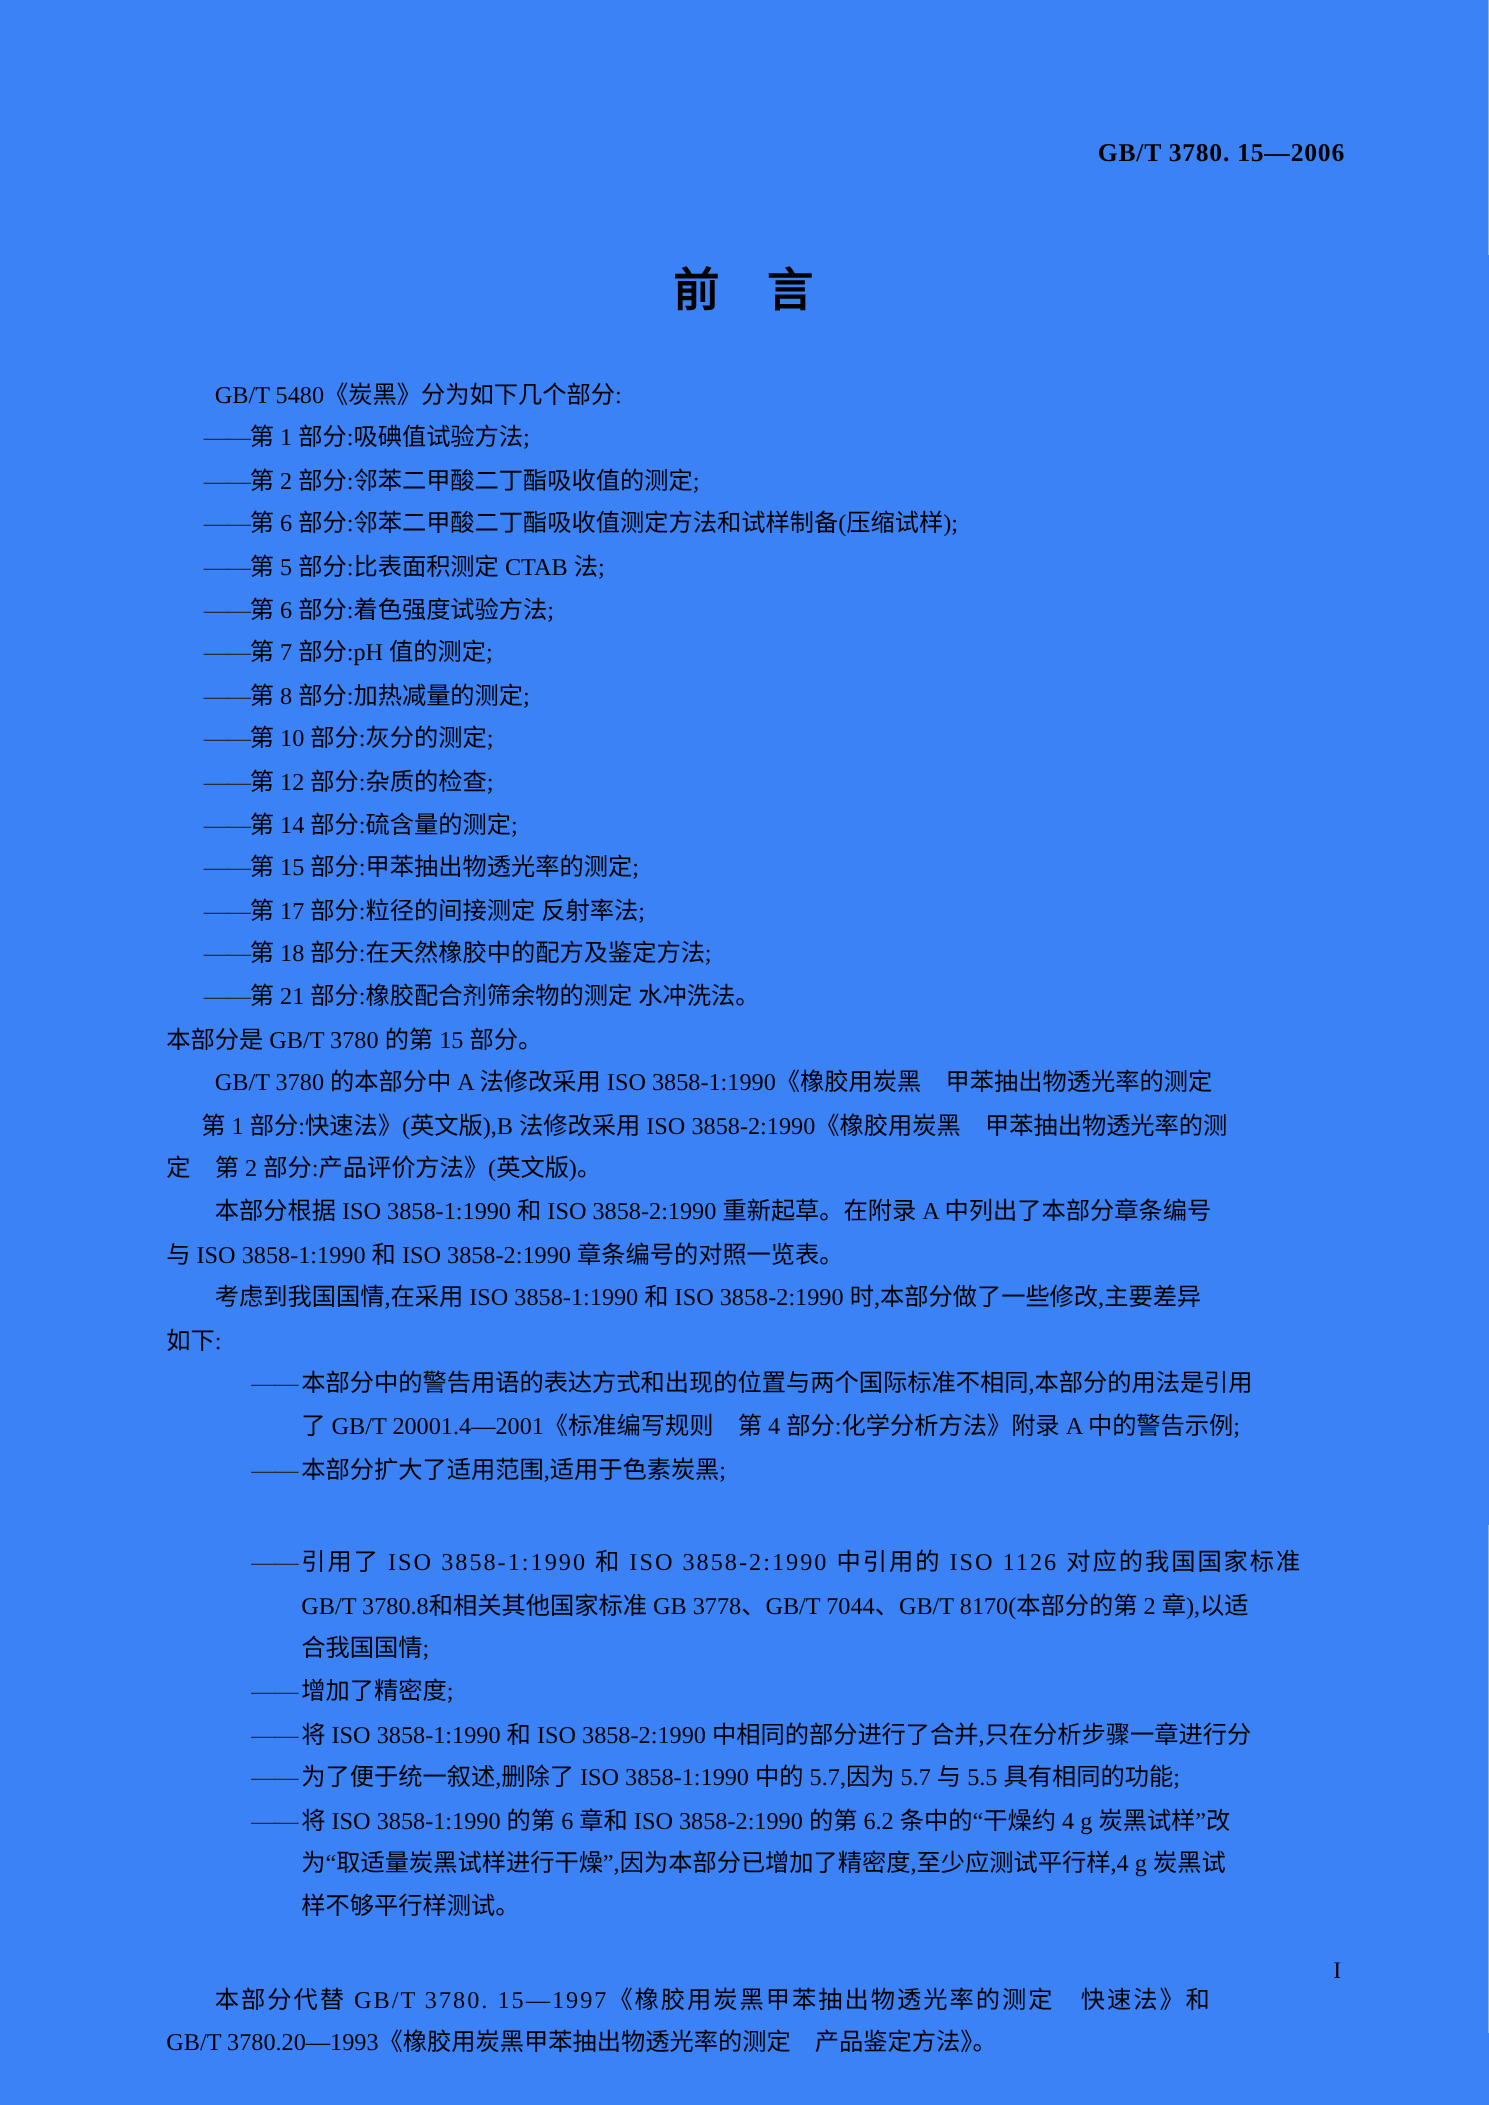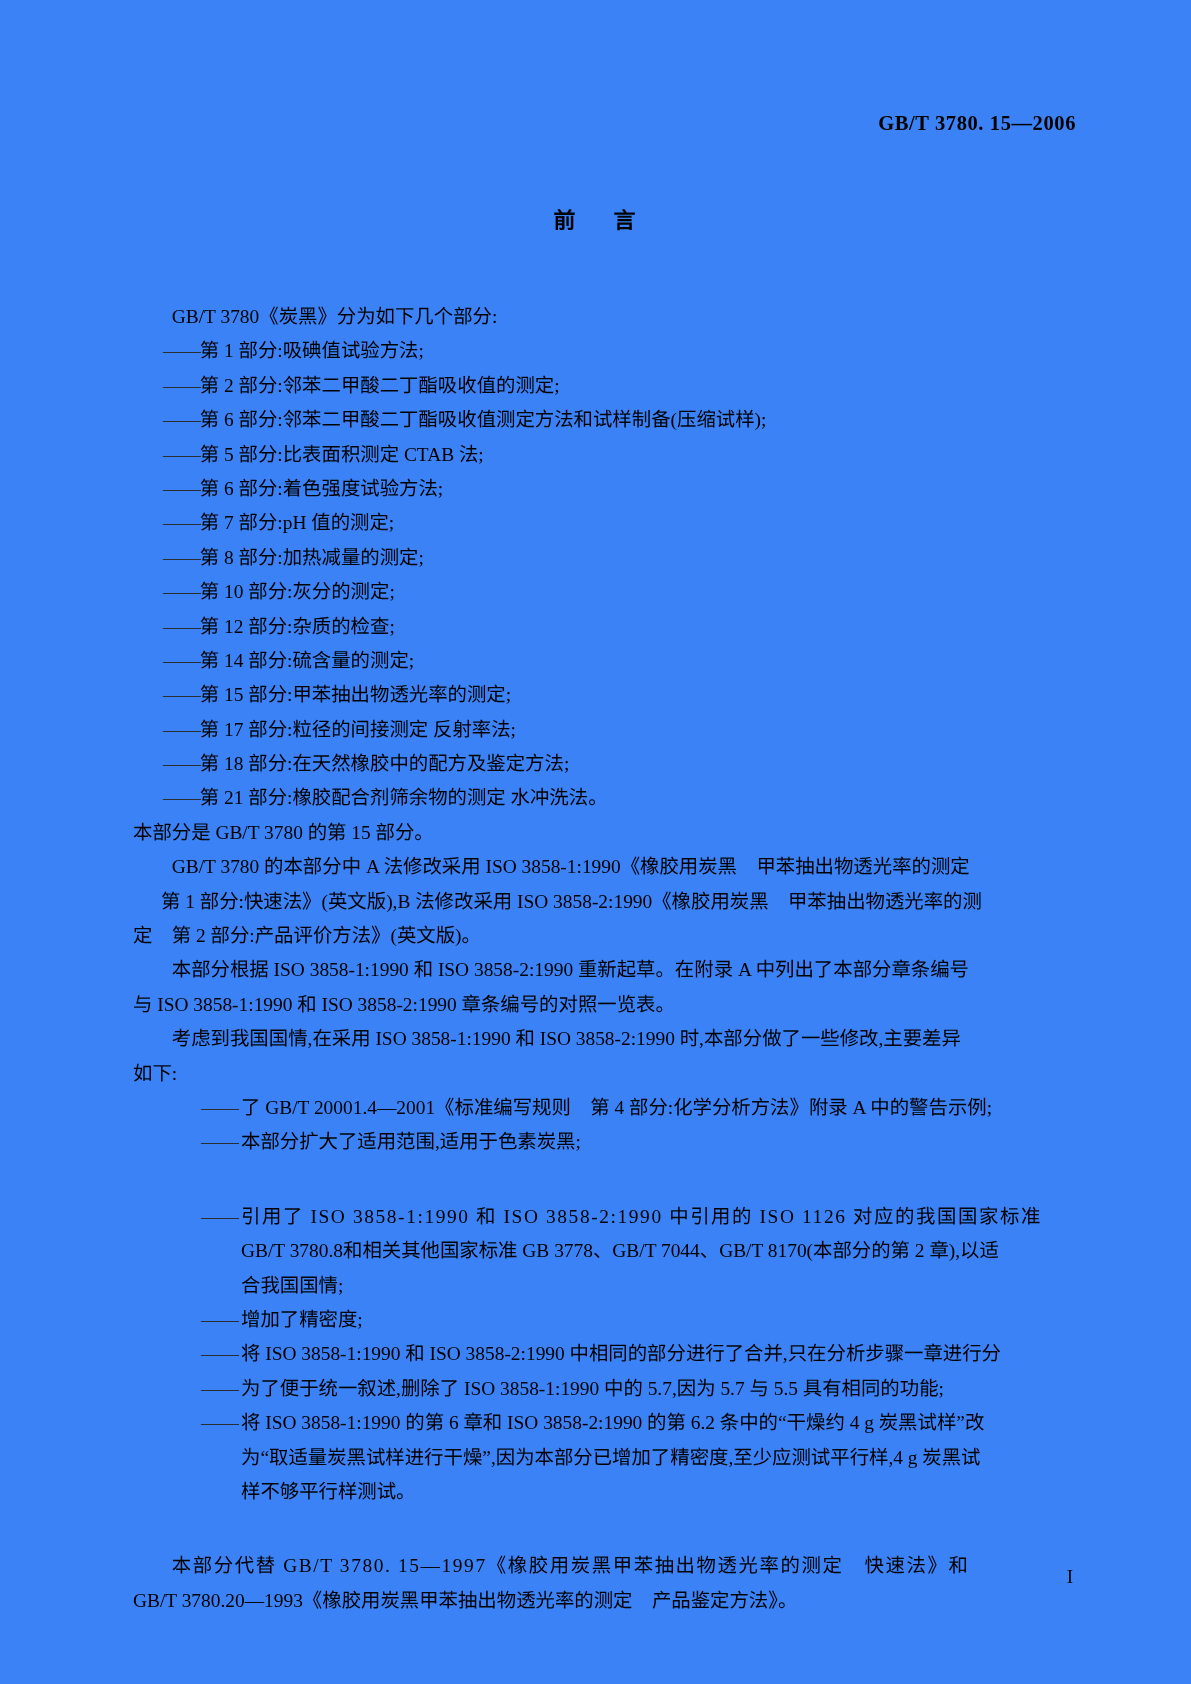--- a/index.html
+++ b/index.html
@@ -33,21 +33,21 @@
   }
 
   
   .doc-title {
     position: absolute;
     top: 202px;
     left: 0;
     width: 1191px;
     text-align: center;
     font-family: "DejaVu Sans", "Liberation Sans", sans-serif;
-    font-size: 22px;
+    font-size: 37px;
     font-weight: 700;
     letter-spacing: 2px;
   }
   .doc-title .gap { display: inline-block; width: 36px; }
 
   
   .body-col {
     position: absolute;
     top: 300px;
     left: 133px;
@@ -114,21 +114,21 @@
 <div class="page">
 
   <div class="page-header">GB/T 3780. 15—2006</div>
 
   <div class="doc-title">
     <span>前</span><span class="gap"></span><span>言</span>
   </div>
 
   <div class="body-col">
 
-    <div class="line indent-1">GB/T 3780《炭黑》分为如下几个部分:</div>
+    <div class="line indent-1">GB/T 5480《炭黑》分为如下几个部分:</div>
 
     <div>
       <div class="dash-item"><span class="dash">——</span><span>第 1 部分:吸碘值试验方法;</span></div>
       <div class="dash-item"><span class="dash">——</span><span>第 2 部分:邻苯二甲酸二丁酯吸收值的测定;</span></div>
       <div class="dash-item"><span class="dash">——</span><span>第 6 部分:邻苯二甲酸二丁酯吸收值测定方法和试样制备(压缩试样);</span></div>
       <div class="dash-item"><span class="dash">——</span><span>第 5 部分:比表面积测定    CTAB 法;</span></div>
       <div class="dash-item"><span class="dash">——</span><span>第 6 部分:着色强度试验方法;</span></div>
       <div class="dash-item"><span class="dash">——</span><span>第 7 部分:pH 值的测定;</span></div>
       <div class="dash-item"><span class="dash">——</span><span>第 8 部分:加热减量的测定;</span></div>
       <div class="dash-item"><span class="dash">——</span><span>第 10 部分:灰分的测定;</span></div>
@@ -155,20 +155,21 @@
 
     <div>
       <div class="line indent-1">考虑到我国国情,在采用 ISO 3858-1:1990 和 ISO 3858-2:1990 时,本部分做了一些修改,主要差异</div>
       <div class="line">如下:</div>
     </div>
 
     <div class="diff-list">
 
       <div class="diff-item">
         <span class="bullet">——</span>
+        <div class="line" style="white-space:nowrap">本部分中的警告用语的表达方式和出现的位置与两个国际标准不相同,本部分的用法是引用</div>
         <div class="line" style="white-space:nowrap">了 GB/T 20001.4—2001《标准编写规则　第 4 部分:化学分析方法》附录 A 中的警告示例;</div>
       </div>
 
       <div class="diff-item">
         <span class="bullet">——</span>
         <div class="line" style="white-space:nowrap">本部分扩大了适用范围,适用于色素炭黑;</div>
       </div>
 
       <div class="diff-item">
         <span class="bullet">——</span>

